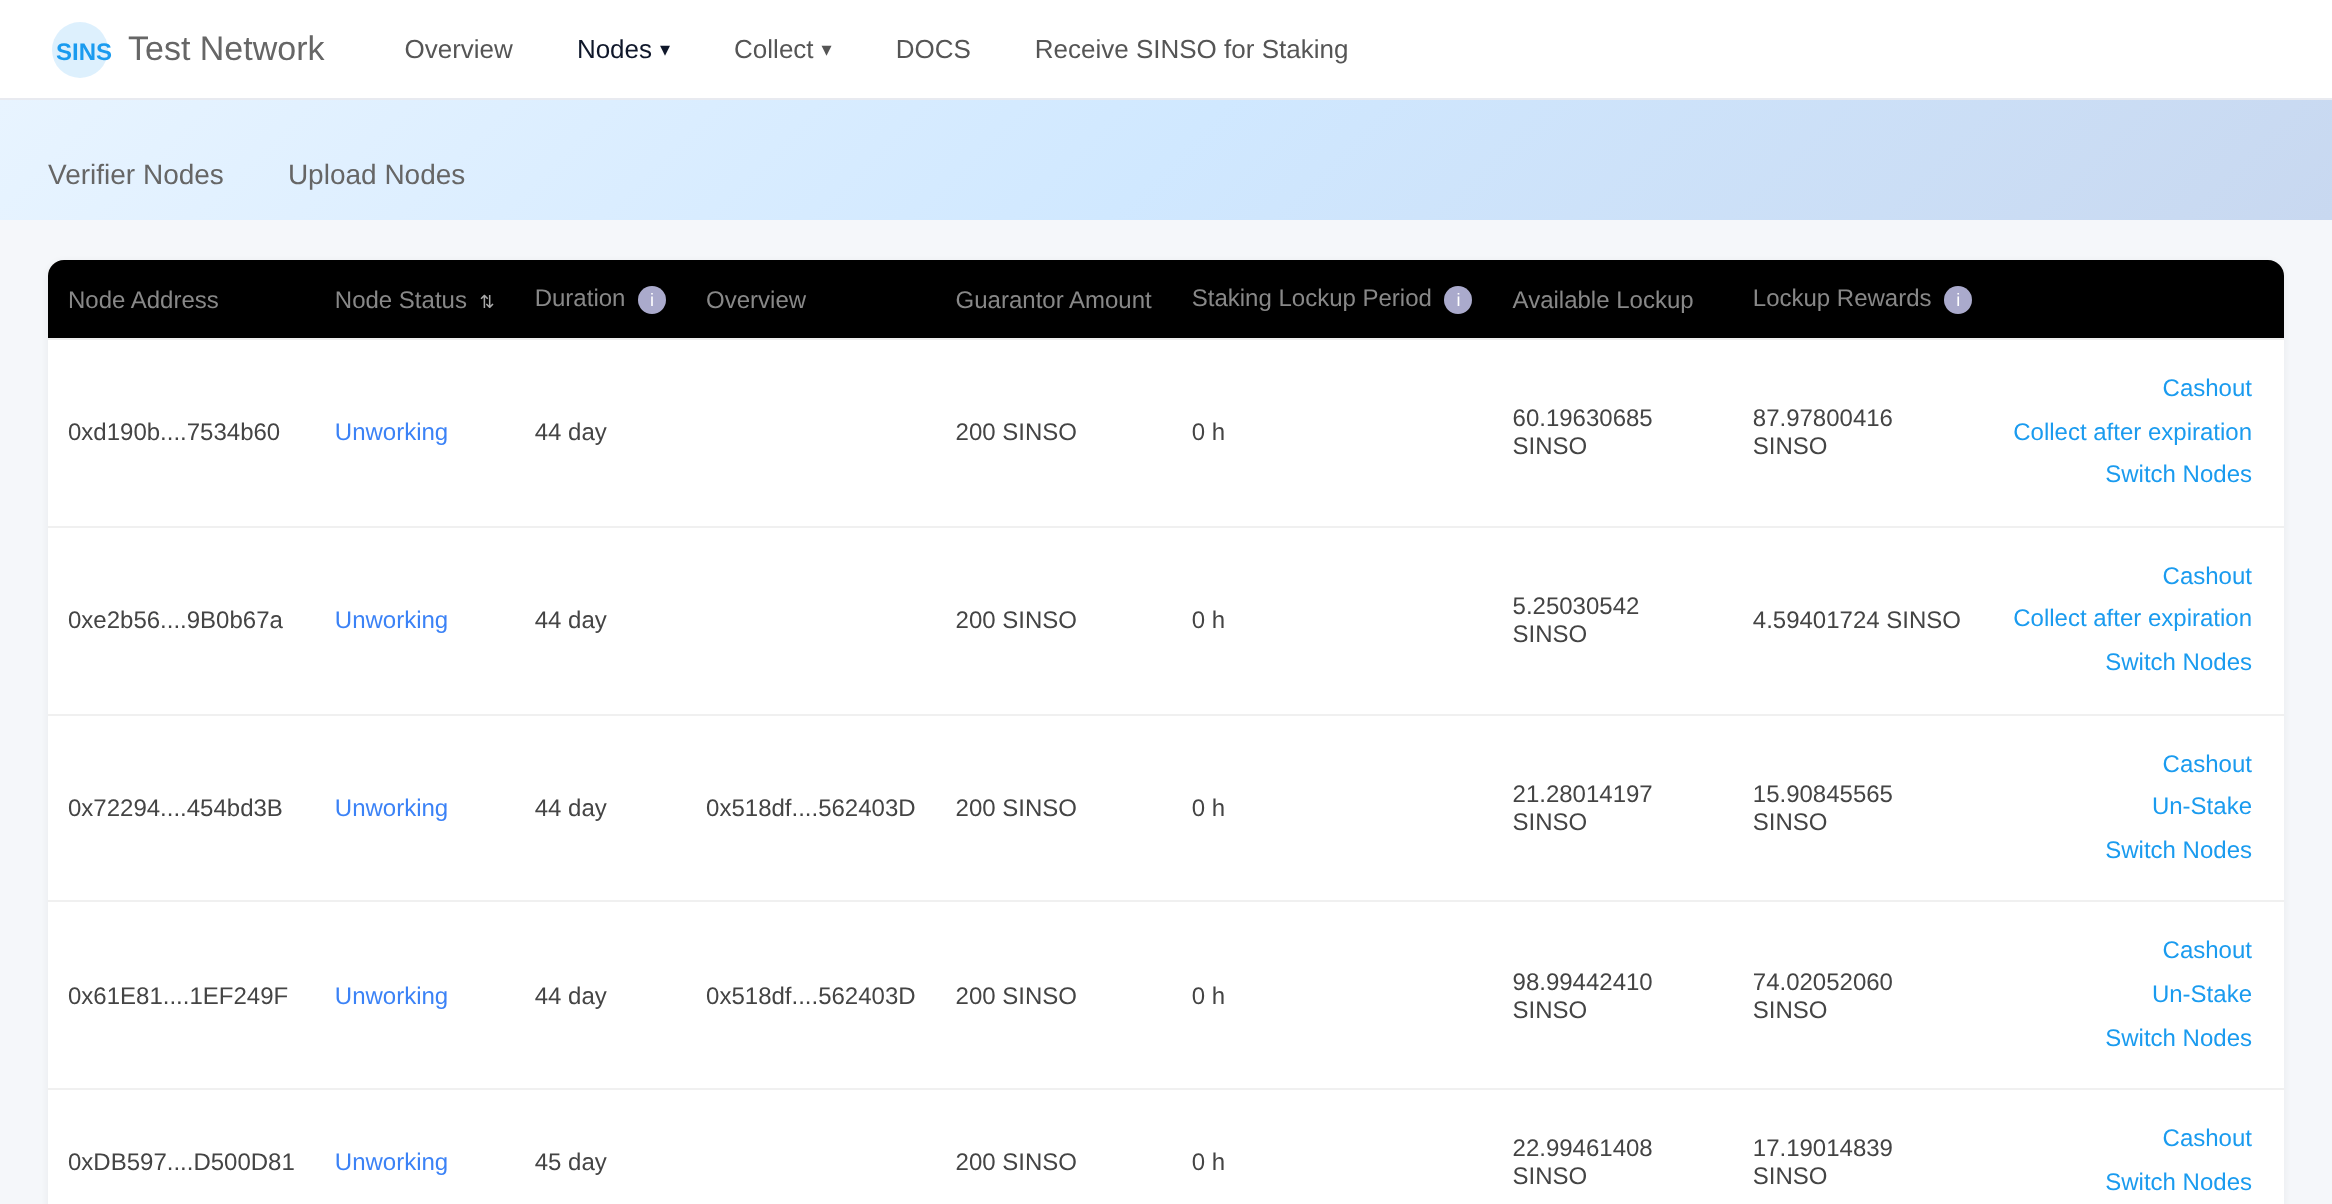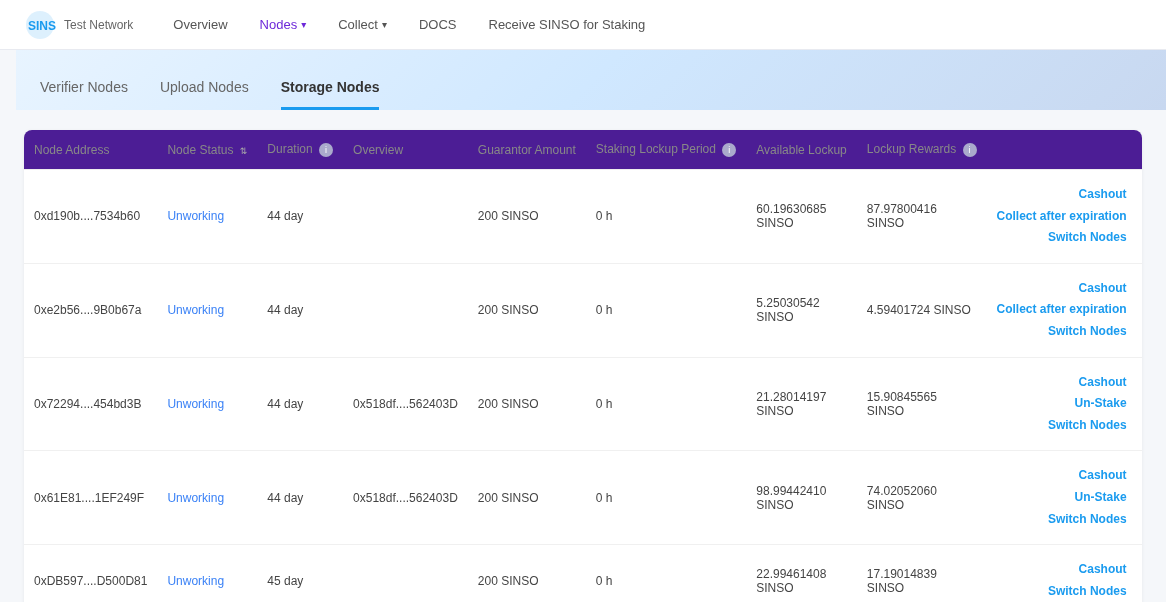--- a/index.html
+++ b/index.html
@@ -20,40 +20,40 @@
       display: flex;
       align-items: center;
       gap: 8px;
       margin-right: 40px;
     }
     .logo-icon {
       width: 32px;
       height: 32px;
     }
     .network-badge {
-      font-size: 12px;
+      font-size: 17px;
       color: #666;
     }
     .nav-items {
       display: flex;
       gap: 32px;
       flex: 1;
       align-items: center;
     }
     .nav-item {
       font-size: 13px;
       color: #555;
       cursor: pointer;
       text-decoration: none;
       display: flex;
       align-items: center;
       gap: 4px;
     }
     .nav-item.active {
-      color: #6d28d9;
+      color: #0f172a;
       font-weight: 500;
     }
     .nav-item .arrow { font-size: 10px; }
     .wallet-btn {
       background: #1a9bef;
       color: #fff;
       border: 2px solid #f00;
       border-radius: 4px;
       padding: 6px 14px;
       font-size: 13px;
@@ -66,21 +66,20 @@
     .wallet-btn .chevron { font-size: 10px; }
 
     
     .tabs-bar {
       background: linear-gradient(135deg, #e8f4ff 0%, #d0e8ff 50%, #c8d8f0 100%);
       padding: 0 24px;
       display: flex;
       align-items: flex-end;
       height: 60px;
       gap: 32px;
-      margin-left: 16px;
     }
     .tab-item {
       font-size: 14px;
       color: #666;
       padding-bottom: 12px;
       cursor: pointer;
       border-bottom: 3px solid transparent;
     }
     .tab-item.active {
       color: #333;
@@ -100,21 +99,21 @@
       background: #fff;
       border-radius: 8px;
       overflow: hidden;
       box-shadow: 0 1px 4px rgba(0,0,0,0.06);
     }
     table {
       width: 100%;
       border-collapse: collapse;
     }
     thead tr {
-      background: #4c1d95;
+      background: #000000;
     }
     thead th {
       padding: 12px 10px;
       text-align: left;
       font-size: 12px;
       color: #888;
       font-weight: 500;
       border-bottom: 1px solid #eee;
       white-space: nowrap;
     }
@@ -145,21 +144,20 @@
       font-size: 12px;
       color: #444;
       vertical-align: middle;
     }
     .status-unworking { color: #3b82f6; }
 
     
     .actions-cell {
       text-align: right;
       padding-right: 16px;
-      font-weight: bold;
     }
     .action-link {
       color: #1a9bef;
       cursor: pointer;
       display: block;
       text-align: right;
       line-height: 1.8;
       font-size: 12px;
       white-space: nowrap;
     }
@@ -199,23 +197,20 @@
 
 </div>
 
 <div class="tabs-bar">
   <div class="tab-item">
     <span>Verifier Nodes</span>
   </div>
   <div class="tab-item">
     <span>Upload Nodes</span>
   </div>
-  <div class="tab-item active">
-    <span>Storage Nodes</span>
-  </div>
 </div>
 
 <div class="main">
   <div class="table-container">
     <table>
       <thead>
         <tr>
           <th>
             <span>Node Address</span>
           </th>

